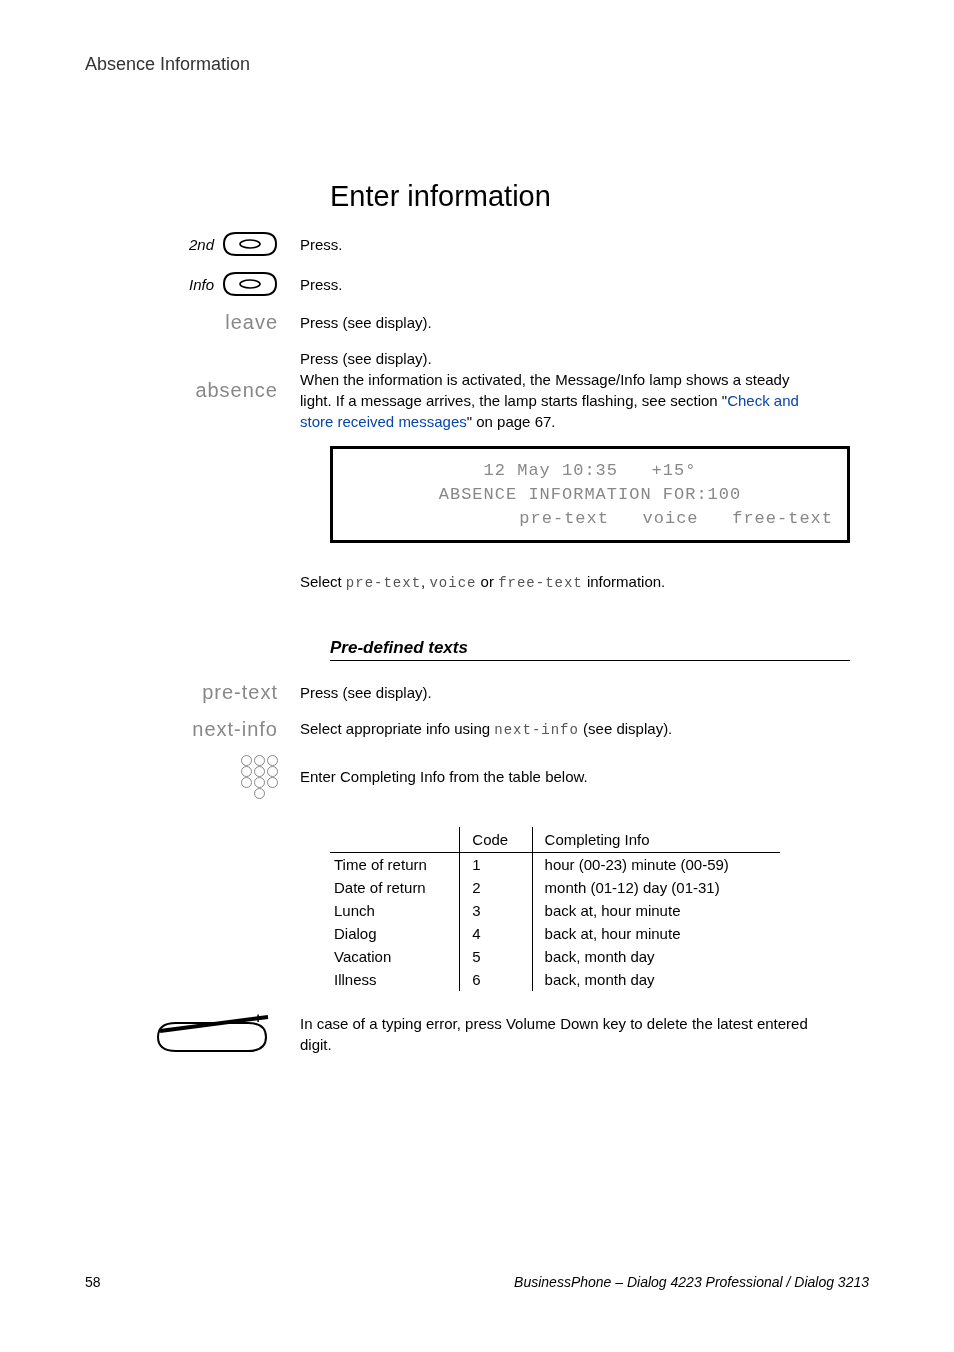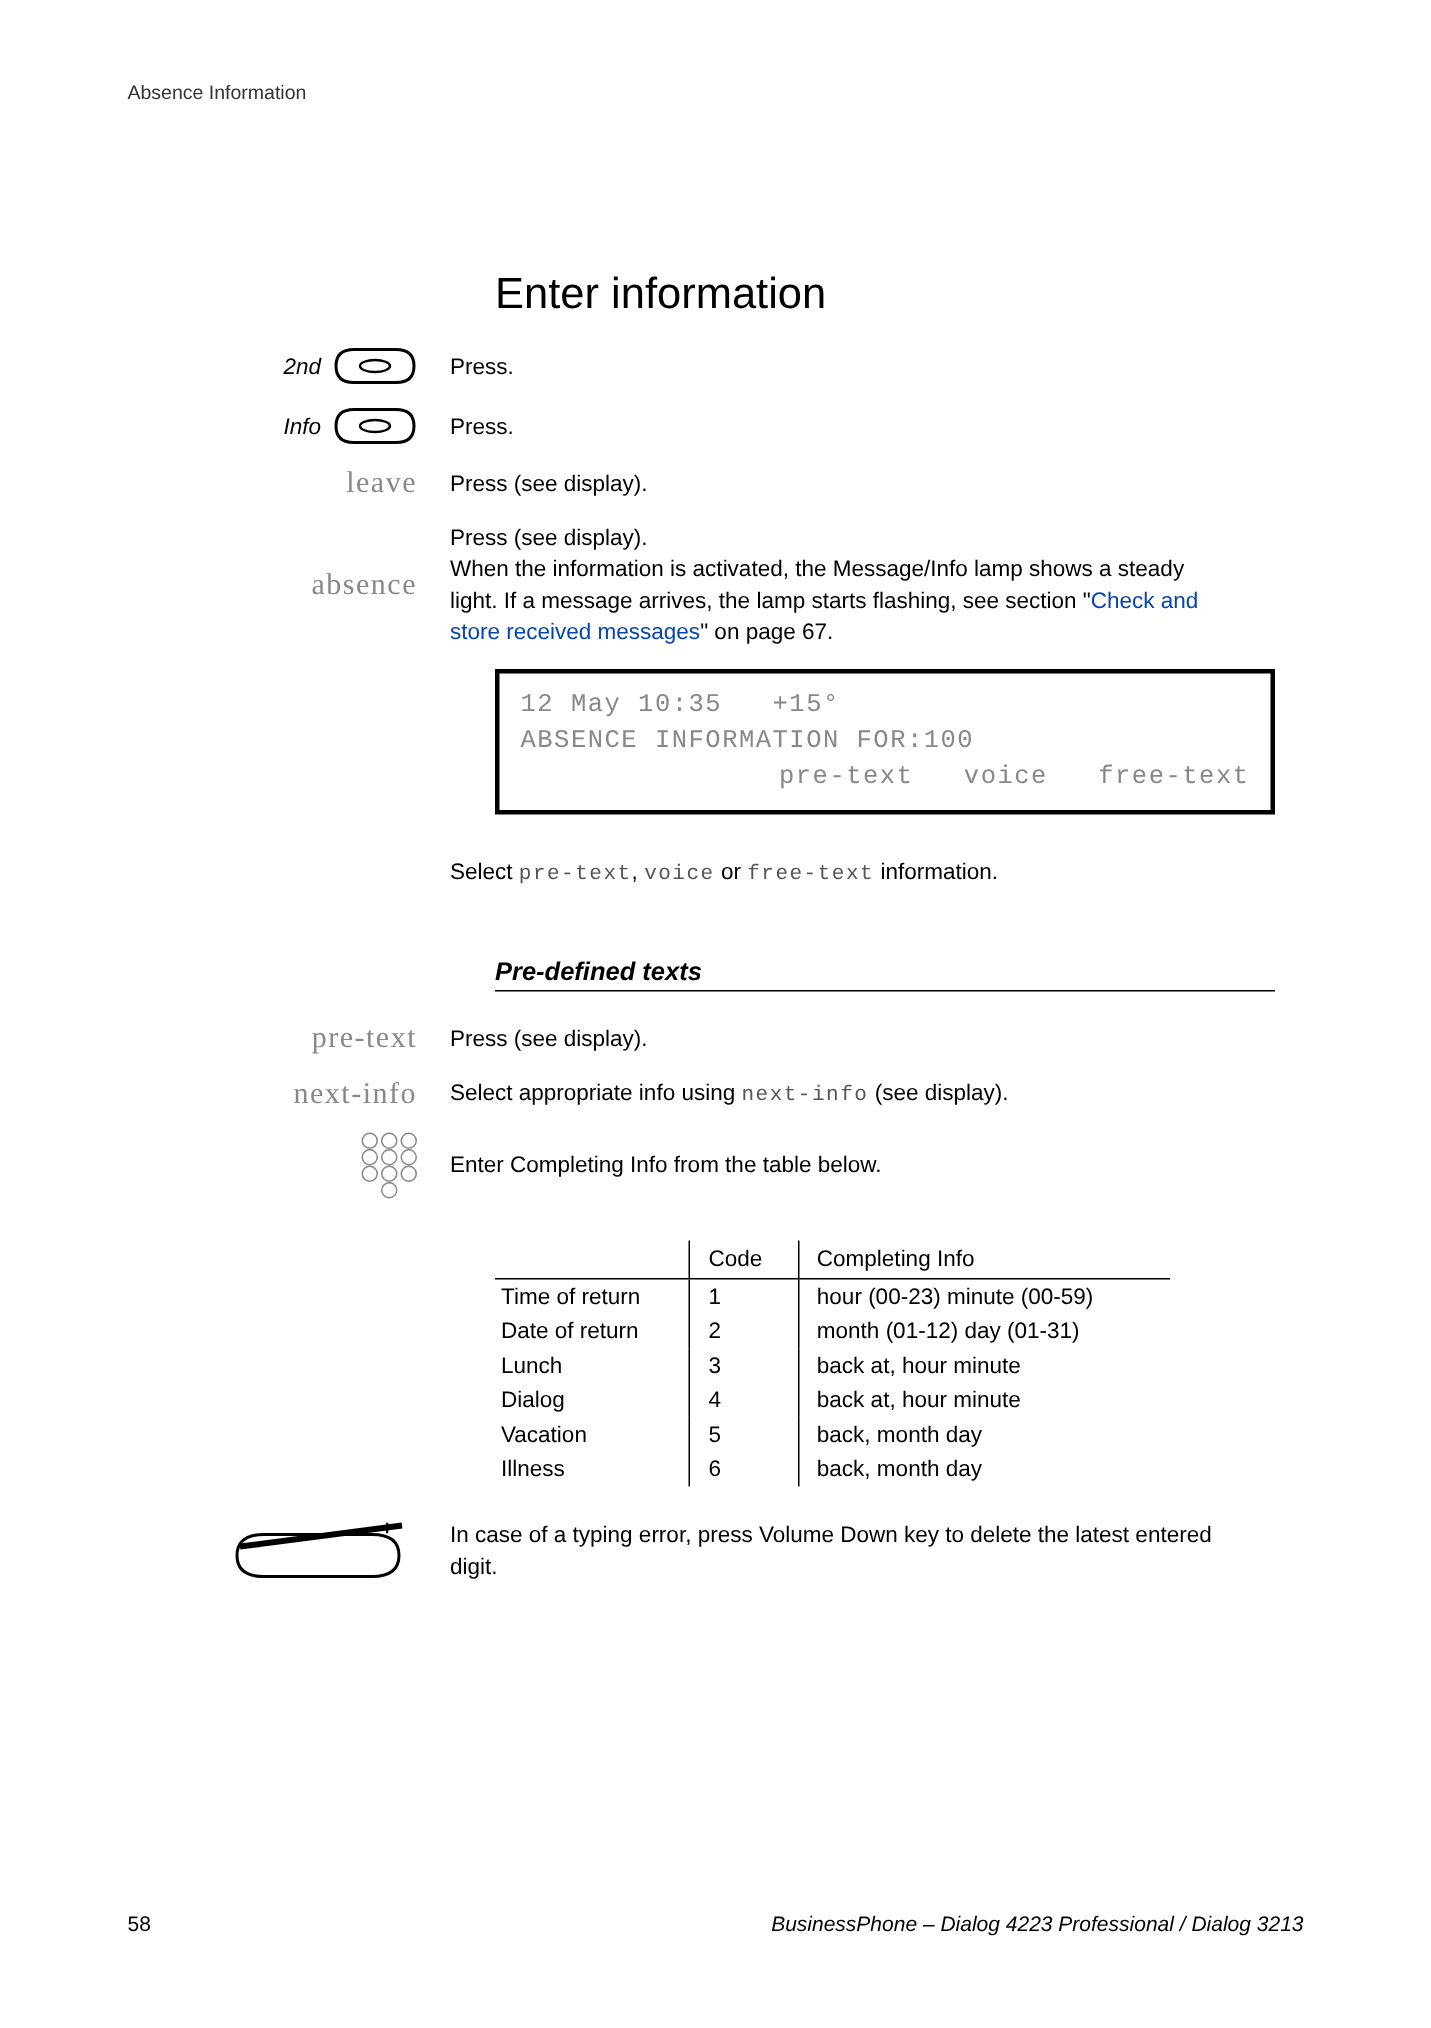--- a/index.html
+++ b/index.html
@@ -8,21 +8,21 @@
     height: 1352px;
     background: #fff;
     font-family: Arial, Helvetica, sans-serif;
     color: #000;
     position: relative;
   }
   .header {
     position: absolute;
     top: 54px;
     left: 85px;
-    font-size: 13px;
+    font-size: 18px;
     color: #333;
   }
   .content {
     position: absolute;
     left: 0;
     right: 0;
     top: 180px;
   }
   .main-title {
     font-size: 29px;
@@ -54,21 +54,21 @@
     width: 520px;
     font-size: 15px;
     line-height: 1.4;
   }
   .right-col b { font-weight: normal; }
   .italic-label {
     font-style: italic;
     font-size: 15px;
   }
   .lcd-word {
-    font-family: Liberation Serif, serif;
+    font-family: Liberation Sans, sans-serif;
     font-size: 20px;
     letter-spacing: 1px;
     color: #888;
   }
   .lcd-word-sm {
     font-family: "Courier New", monospace;
     font-size: 14px;
     letter-spacing: 1px;
     color: #555;
     display: inline;
@@ -86,21 +86,21 @@
     font-family: "Courier New", monospace;
     font-size: 17px;
     letter-spacing: 1px;
     color: #888;
     line-height: 1.4;
     margin-top: 6px;
     margin-bottom: 28px;
   }
   .display-line {
     display: flex;
-    justify-content: flex-start;
+    justify-content: center;
     white-space: pre;
   }
   .subhead {
     margin-left: 330px;
     font-size: 17px;
     font-weight: bold;
     font-style: italic;
     border-bottom: 1px solid #000;
     padding-bottom: 2px;
     width: 520px;

